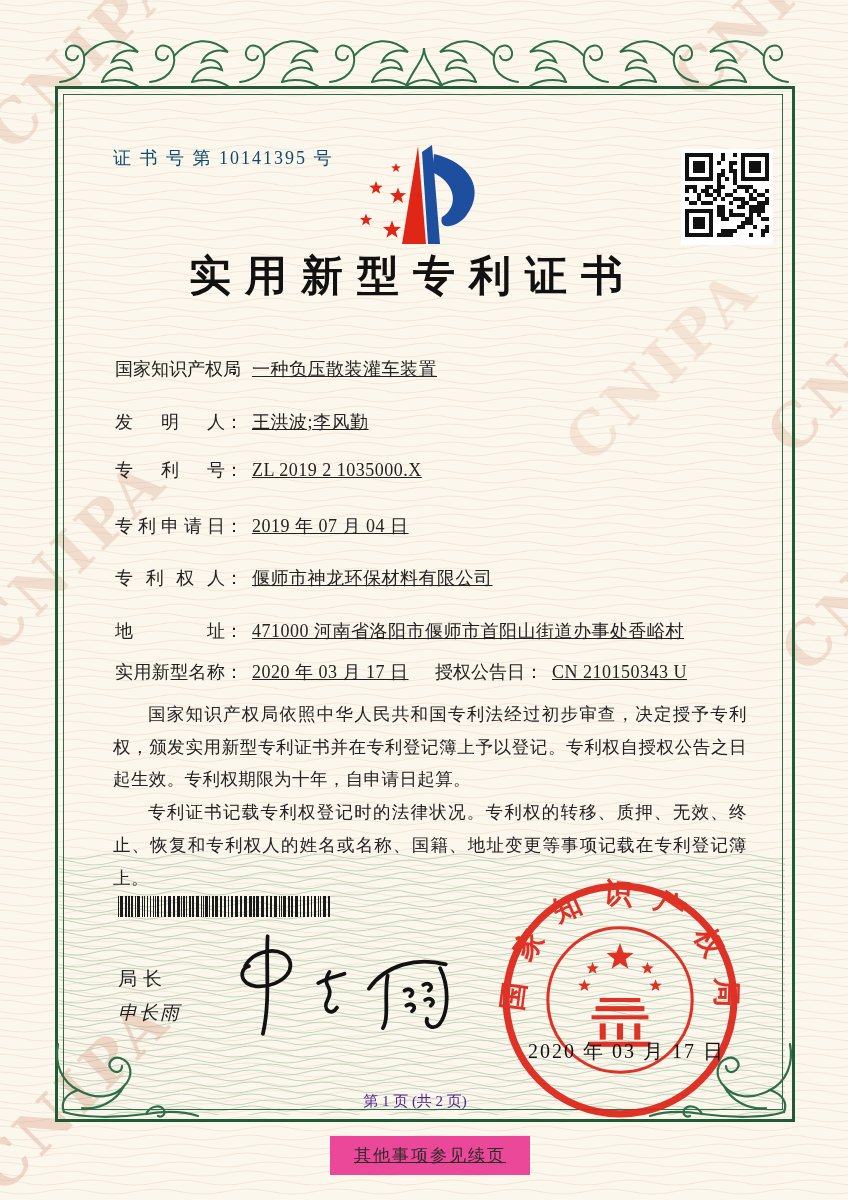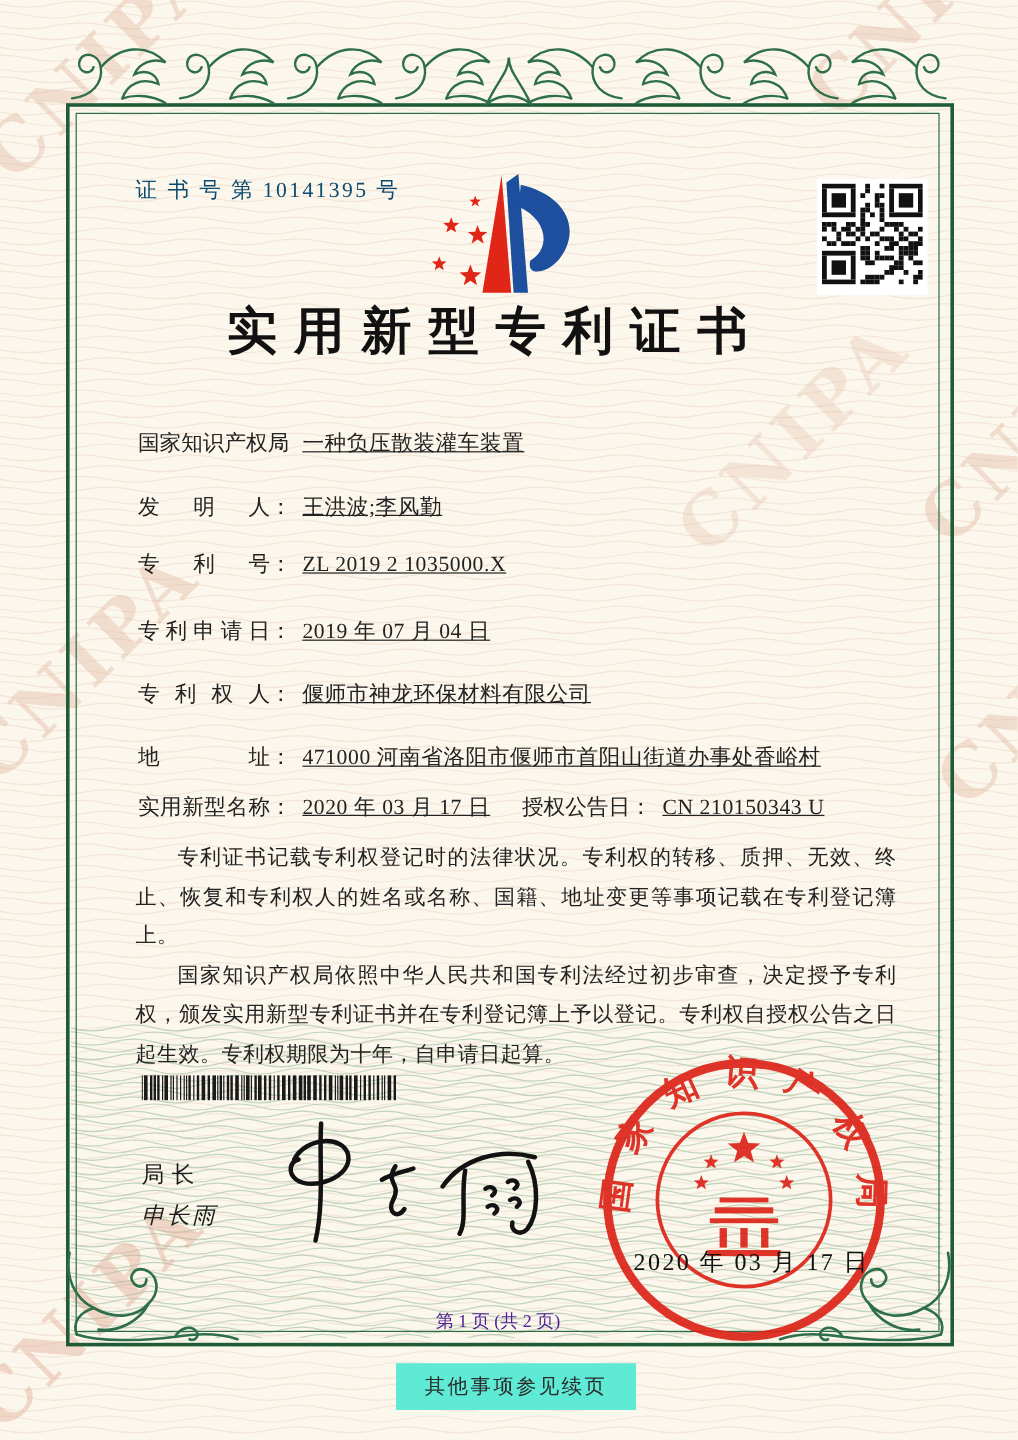--- a/index.html
+++ b/index.html
@@ -32,22 +32,22 @@
          line-height:1.87;text-align:justify;color:#222;letter-spacing:.4px;}
   .paras p{margin:0;text-indent:2em;}
   
   .signer-title{position:absolute;left:118px;top:966px;font-size:19px;letter-spacing:6px;text-align:center;}
   .signer-name{position:absolute;left:118px;top:1000px;font-size:19px;letter-spacing:2px;font-style:italic;}
   
   .seal{position:absolute;left:498px;top:878px;width:244px;height:244px;}
   .seal-date{position:absolute;left:528px;top:1038px;width:230px;font-size:20px;
              letter-spacing:2px;color:#111;}
   .page-num{position:absolute;left:0;top:1092px;width:830px;text-align:center;font-size:15px;color:#4c1d95;}
-  .note-box{position:absolute;left:330px;top:1136px;background:#5eead4;padding:8px 24px;
-            font-size:17px;letter-spacing:2px;color:#2b2b2b;}
+  .note-box{position:absolute;left:330px;top:1136px;background:#ec4899;padding:8px 24px;
+            font-size:17px;letter-spacing:2px;color:#2b2b2b;text-decoration:underline;}
   .barcode{position:absolute;left:118px;top:896px;}
   .qr{position:absolute;left:681px;top:149px;background:#fff;padding:4px;}
   .logo{position:absolute;left:352px;top:136px;}
   .garland{position:absolute;left:54px;top:28px;}
   .flourish-l{position:absolute;left:50px;top:1040px;}
   .flourish-r{position:absolute;left:648px;top:1040px;transform:scaleX(-1);}
   .signature{position:absolute;left:232px;top:932px;}
 </style>
 </head>
 <body>
@@ -456,22 +456,22 @@
   <span class="f-label">地址</span><span class="f-colon">：</span><span class="f-value">471000 河南省洛阳市偃师市首阳山街道办事处香峪村</span>
 </div>
 <div class="frow" style="top:660px">
   <span class="f-label">实用新型名称</span><span class="f-colon">：</span><span class="f-value">2020 年 03 月 17 日</span>
   <span class="grant2">
     <span>授权公告日</span><span>：</span><span class="f-value">CN 210150343 U</span>
   </span>
 </div>
 
 <div class="paras">
+  <p>国家知识产权局依照中华人民共和国专利法经过初步审查，决定授予专利权，颁发实用新型专利证书并在专利登记簿上予以登记。专利权自授权公告之日起生效。专利权期限为十年，自申请日起算。</p>
   <p>专利证书记载专利权登记时的法律状况。专利权的转移、质押、无效、终止、恢复和专利权人的姓名或名称、国籍、地址变更等事项记载在专利登记簿上。</p>
-  <p>国家知识产权局依照中华人民共和国专利法经过初步审查，决定授予专利权，颁发实用新型专利证书并在专利登记簿上予以登记。专利权自授权公告之日起生效。专利权期限为十年，自申请日起算。</p>
 </div>
 
 <div class="barcode"><svg id="bcsvg" width="218" height="21">
       <rect x="0" y="0" width="1" height="21" fill="#1a1a1a"></rect>
       <rect x="2" y="0" width="3" height="21" fill="#1a1a1a"></rect>
       <rect x="7" y="0" width="2" height="21" fill="#1a1a1a"></rect>
       <rect x="10" y="0" width="2" height="21" fill="#1a1a1a"></rect>
       <rect x="13" y="0" width="2" height="21" fill="#1a1a1a"></rect>
       <rect x="17" y="0" width="1" height="21" fill="#1a1a1a"></rect>
       <rect x="19" y="0" width="3" height="21" fill="#1a1a1a"></rect>

